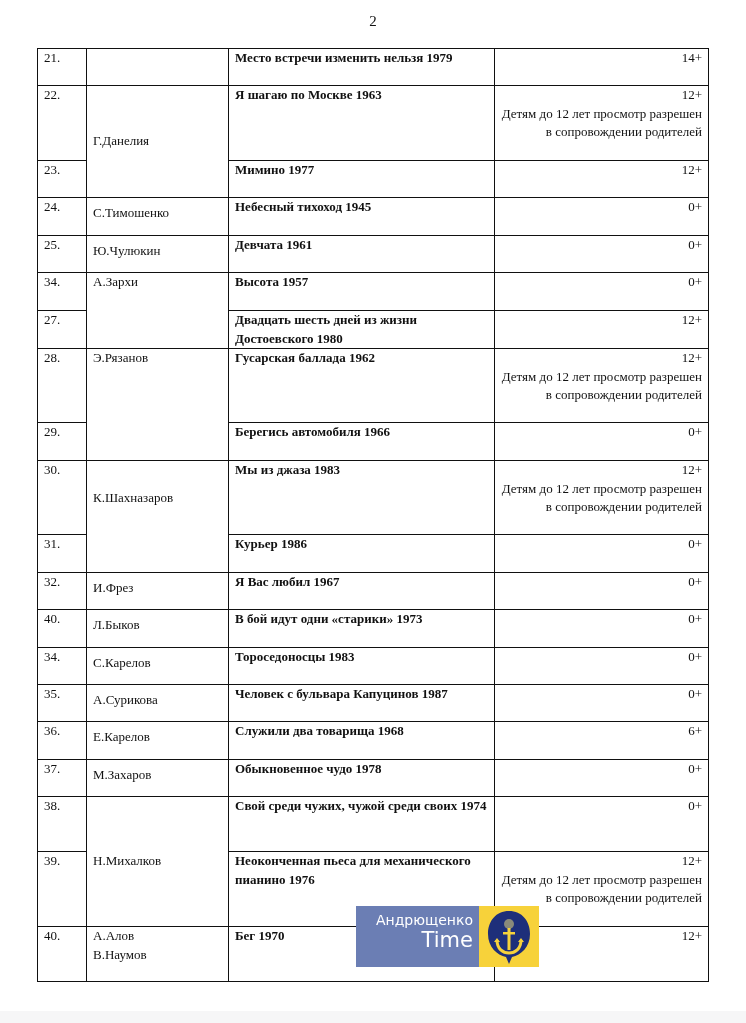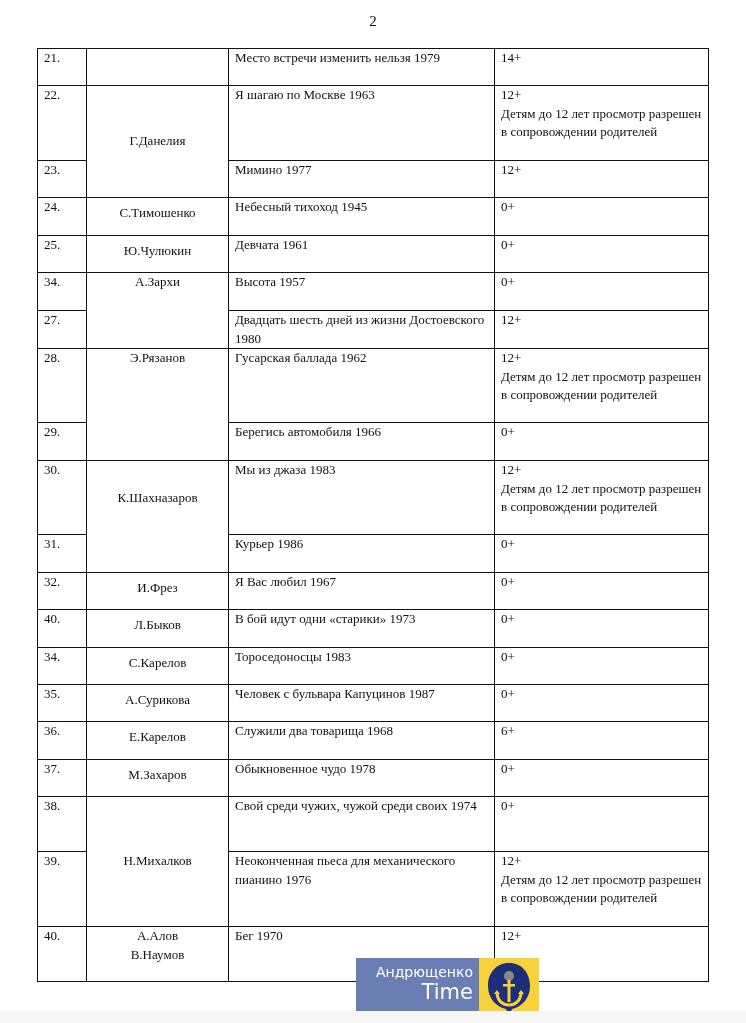--- a/index.html
+++ b/index.html
@@ -14,28 +14,28 @@
   table.films {
     position: absolute; left: 37px; top: 48px;
     border-collapse: collapse; table-layout: fixed;
     width: 672px;
     font-size: 13px; line-height: 18.6px;
   }
   table.films td {
     border: 1.3px solid #111; padding: 0 6px; vertical-align: top;
   }
   td.num { width: 36px; padding-left: 6px; }
-  td.dir { width: 129px; text-align: center; vertical-align: middle; padding: 0 4px; }
-  td.title { width: 253px; padding-left: 7px; }
-  td.rating { text-align: left; padding: 0 4px; }
+  td.dir { width: 129px; text-align: left; vertical-align: middle; padding: 0 4px; }
+  td.title { width: 253px; padding-left: 7px; font-weight: bold; }
+  td.rating { text-align: right; padding: 0 4px; }
   .bottom-bar {
     position: absolute; left: 0; bottom: 0; width: 746px; height: 12px; background: #f6f6f7;
   }
   .watermark {
-    position: absolute; left: 356px; top: 958px; width: 183px; height: 61px; display: flex;
+    position: absolute; left: 356px; top: 906px; width: 183px; height: 61px; display: flex;
     font-family: "DejaVu Sans", "Liberation Sans", sans-serif;
   }
   .wm-text {
     width: 123px; background: #6b7eb4; color: #fff; font-size: 14px; line-height: 20px;
     padding: 4px 6px 0 0; box-sizing: border-box; text-align: right;
   }
   .wm-logo {
     width: 60px; background: #f7d23a; display: flex; align-items: center; justify-content: center;
   }
 </style>

